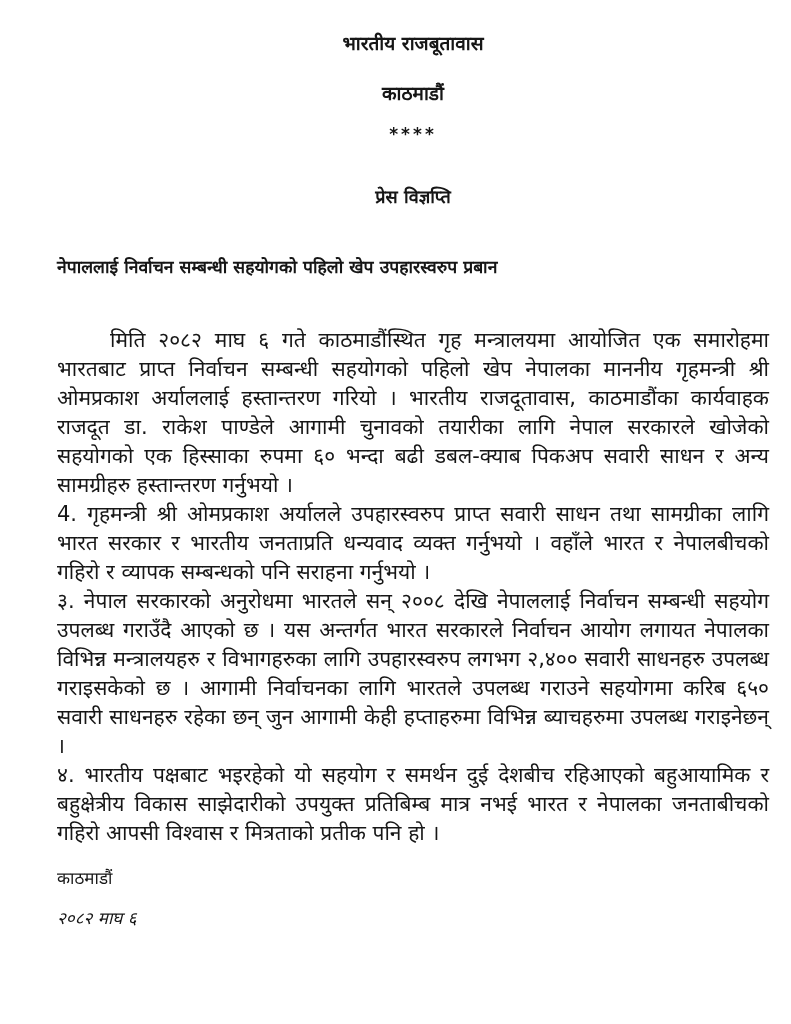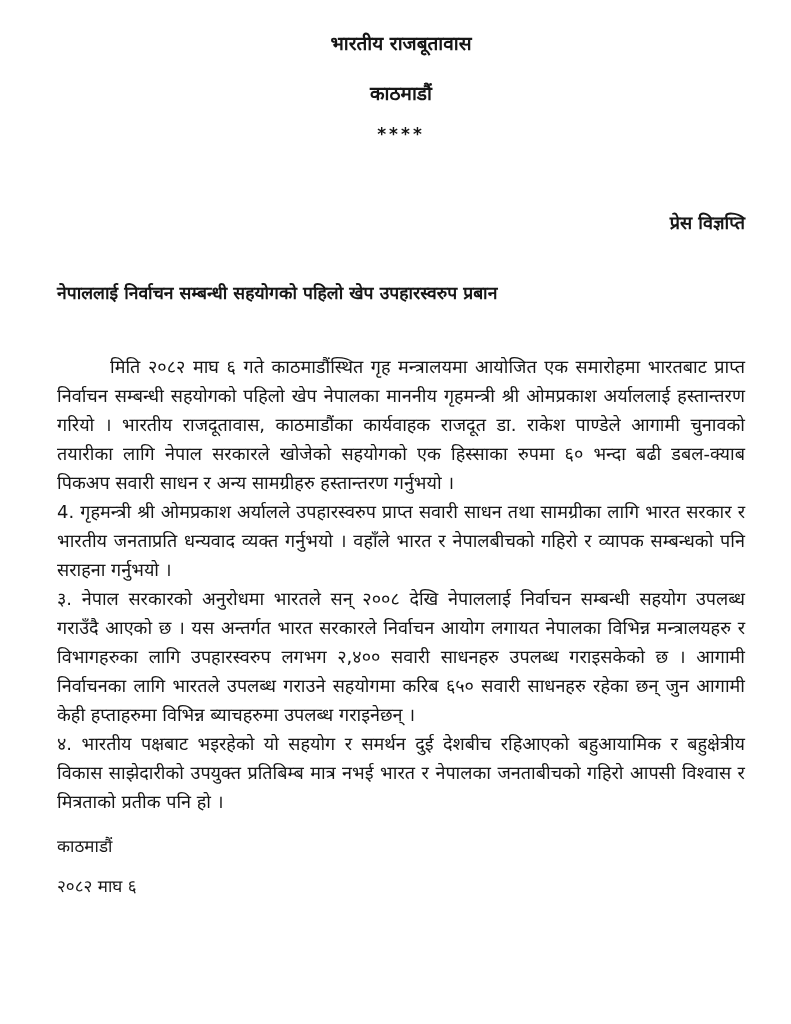--- a/index.html
+++ b/index.html
@@ -12,21 +12,21 @@
     height: 1024px;
     overflow: hidden;
     font-family: "DejaVu Sans", sans-serif;
     color: #161616;
     -webkit-font-smoothing: antialiased;
   }
   .page {
     box-sizing: border-box;
     width: 791px;
     height: 1024px;
-    padding: 30px 46px 0 57px;
+    padding: 30px 22px 0 57px;
     background: #ffffff;
   }
   .letterhead { text-align: center; }
   .org {
     font-size: 19px;
     line-height: 26px;
     font-weight: bold;
   }
   .city {
     font-size: 19px;
@@ -35,48 +35,48 @@
     margin-top: 24px;
   }
   .stars {
     font-size: 17px;
     line-height: 20px;
     font-weight: bold;
     letter-spacing: 3px;
     margin-top: 18px;
   }
   .doc-type {
-    text-align: right;
+    text-align: center;
     font-weight: bold;
     font-size: 18px;
     line-height: 25px;
-    margin-top: 66px;
+    margin-top: 40px;
   }
   .title {
     text-align: left;
     font-weight: bold;
     font-size: 17.5px;
     line-height: 25px;
     margin-top: 46px;
   }
   .body-text { margin-top: 46px; }
   p.para {
     margin: 0;
-    font-size: 18px;
+    font-size: 21px;
     line-height: 29px;
     text-align: justify;
     text-justify: inter-word;
   }
   p.para.indent { text-indent: 53px; }
   .footer {
     margin-top: 16px;
     font-size: 17px;
     line-height: 29px;
   }
-  .footer .date { margin-top: 11px; }
+  .footer .date { margin-top: 11px; font-style: italic; }
 </style>
 </head>
 <body>
 
 <div class="page">
 
   <div class="letterhead">
     <div class="org">भारतीय राजबूतावास</div>
     <div class="city">काठमाडौं</div>
     <div class="stars">****</div>

